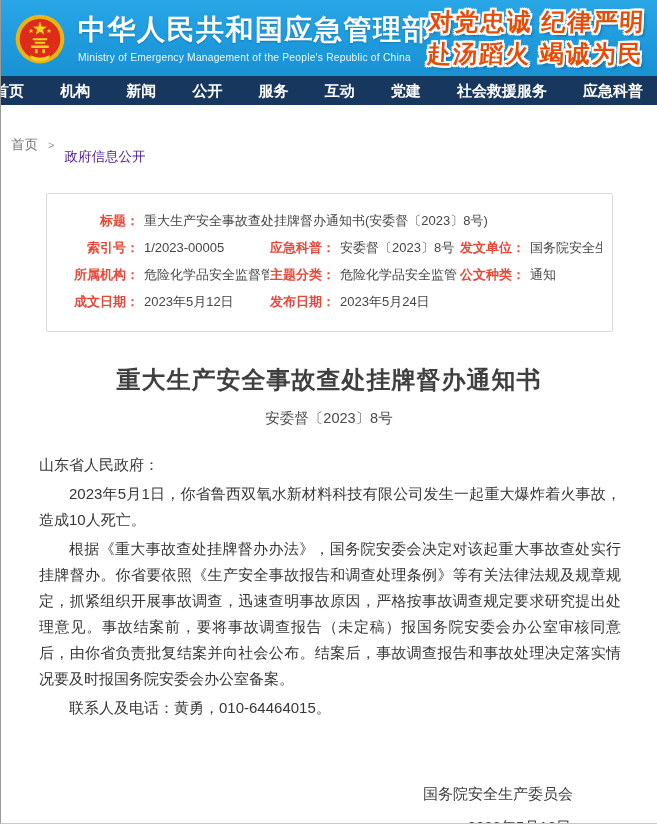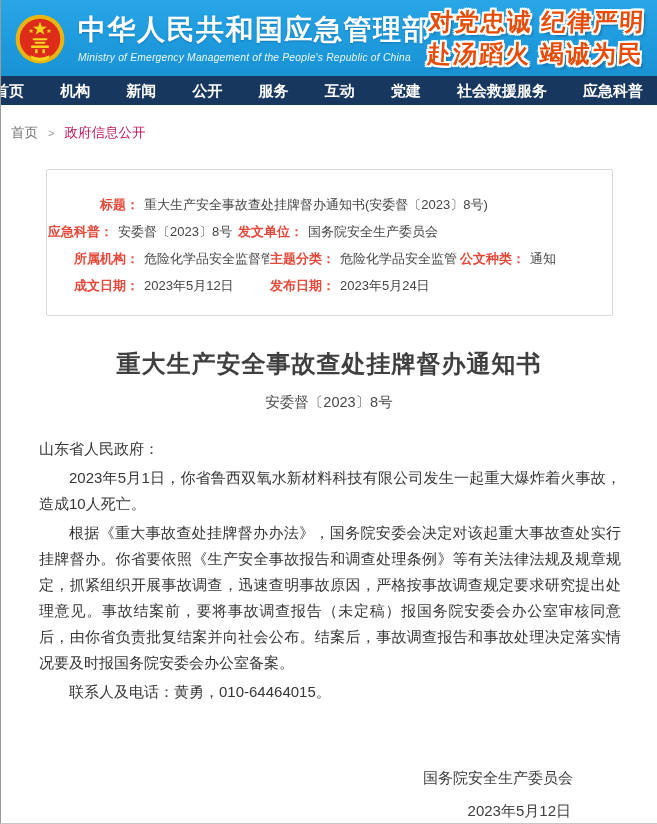--- a/index.html
+++ b/index.html
@@ -24,21 +24,21 @@
   .emblem { width:52px; height:52px; flex:0 0 auto; margin-top:2px; }
   .brand { margin-left:12px; flex:1 1 auto; min-width:0; }
   .brand-title {
     color:#ffffff; font-size:28px; font-weight:bold;
     letter-spacing:1.5px; line-height:32px;
     text-shadow:0 1px 2px rgba(0,60,110,.35);
     white-space:nowrap;
   }
   .brand-sub {
     color:#eaf7ff; font-size:10.3px; margin-top:6px;
-    letter-spacing:.2px; white-space:nowrap;font-style:italic;
+    letter-spacing:.2px; white-space:nowrap;
   }
   .slogan {
     flex:0 0 auto; text-align:center; margin-right:2px;
     transform:skewX(-3deg);
   }
   .slogan div {
     font-size:24px; font-weight:bold; color:#e64c07;
     line-height:32px; letter-spacing:2px; white-space:nowrap;
     text-shadow:
       -2px -2px 0 #fff, 2px -2px 0 #fff, -2px 2px 0 #fff, 2px 2px 0 #fff,
@@ -61,27 +61,27 @@
   .nav-item:first-child { margin-left:-7px; }
 
   
   .breadcrumb {
     margin:19px 0 0 10px;
     font-size:13.5px; color:#777;
     display:flex; align-items:center; gap:10px;
   }
   .breadcrumb .bc-link { color:#777; cursor:pointer; }
   .breadcrumb .bc-sep { color:#999; font-size:11px; }
-  .breadcrumb .bc-cur { color:#be185d; }
+  .breadcrumb .bc-cur { color:#4c1d95;margin-top:24px; }
 
   
   .meta-box {
     width:567px; margin:27px auto 0 45px;
     border:1px solid #d9d9d9; border-radius:2px;
-    padding:21px 10px 16px 0;
+    padding:13px 10px 16px 0;
     font-size:13px;
   }
   .meta-row { display:flex; line-height:27px; }
   .meta-cell { display:flex; overflow:hidden; }
   .meta-cell.c1 { width:222px; flex:0 0 auto; }
   .meta-cell.c2 { width:190px; flex:0 0 auto; }
   .meta-cell.c3 { flex:1 1 auto; }
   .meta-cell.full { width:100%; flex:1 1 auto; }
   .m-label {
     flex:0 0 auto; text-align:right; color:#e5493a; font-weight:bold;
@@ -158,20 +158,24 @@
 </div>
 
 <div class="meta-box">
   <div class="meta-row">
     <div class="meta-cell full">
       <span class="m-label">标题：</span>
       <span class="m-value">重大生产安全事故查处挂牌督办通知书(安委督〔2023〕8号)</span>
     </div>
   </div>
   <div class="meta-row">
+    <div class="meta-cell c1">
+      <span class="m-label">索引号：</span>
+      <span class="m-value">1/2023-00005</span>
+    </div>
     <div class="meta-cell c2">
       <span class="m-label">应急科普：</span>
       <span class="m-value">安委督〔2023〕8号</span>
     </div>
     <div class="meta-cell c3">
       <span class="m-label">发文单位：</span>
       <span class="m-value">国务院安全生产委员会</span>
     </div>
   </div>
   <div class="meta-row">

